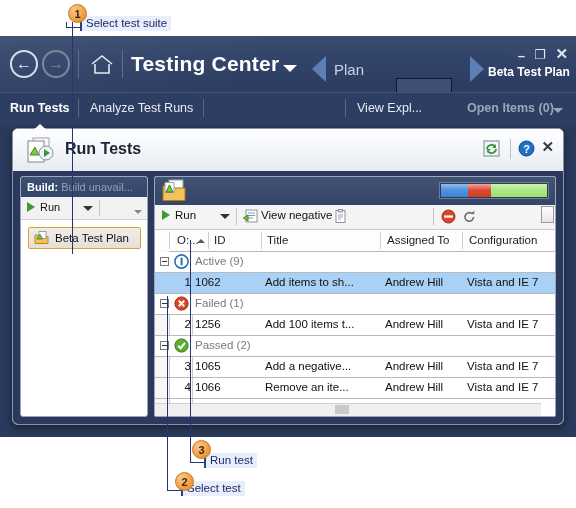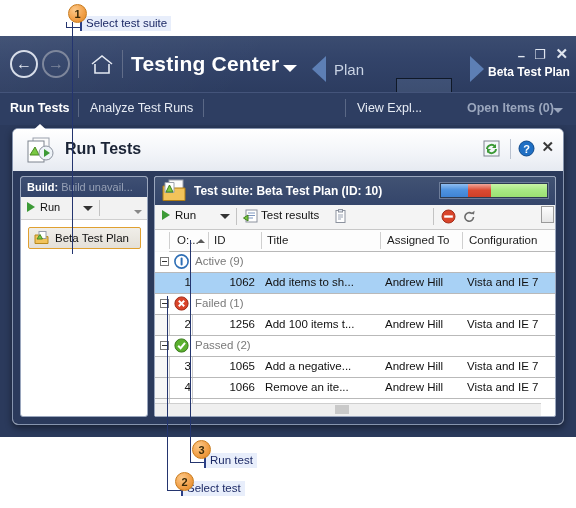--- a/index.html
+++ b/index.html
@@ -239,21 +239,21 @@
   .grow .exp{
     position:absolute;left:5px;top:5px;width:9px;height:9px;
     border:1px solid #7a7a7a;box-sizing:border-box;background:#fff;
   }
   .grow .exp:after{
     content:"";position:absolute;left:1px;top:3px;width:5px;height:1px;background:#333;
   }
   .grow .stat{position:absolute;left:19px;top:2px;width:15px;height:15px;}
   .grow .gname{position:absolute;left:40px;top:3px;color:#7a7a7a;}
   .grow .c-idx{position:absolute;left:14px;width:22px;top:3px;text-align:right;}
-  .grow .c-id{position:absolute;left:40px;width:60px;top:3px;text-align:right;}
+  .grow .c-id{position:absolute;left:40px;width:60px;top:3px;text-align:left;}
   .grow .c-title{position:absolute;left:110px;top:3px;}
   .grow .c-assign{position:absolute;left:230px;top:3px;}
   .grow .c-config{position:absolute;left:312px;top:3px;}
   .vline{position:absolute;top:0;bottom:0;width:1px;background:#c9c9c9;}
 
   .scroll-btn{
     position:absolute;right:1px;top:29px;width:13px;height:17px;
     background:linear-gradient(180deg,#fdfdfd 0%,#e6e6e6 100%);
     border:1px solid #9a9a9a;box-sizing:border-box;
   }
@@ -384,42 +384,41 @@
 
         <div class="rp-head">
           <div class="sic">
             <svg viewBox="0 0 26 24" width="26" height="24">
               <rect x="8" y="1" width="14" height="15" fill="#fbfbfb" stroke="#9aa0ab"></rect>
               <path d="M2 7 h7 l1.6 2 H24 V21.5 H2 Z" fill="#f2c35a" stroke="#b07d12"></path>
               <path d="M4 3.5 h9 v10 H4 Z" fill="#ffffff" stroke="#9aa0ab"></path>
               <path d="M5 13 L8.5 6 L12 13 Z" fill="#7ac943" stroke="#3f7c1c"></path>
             </svg>
           </div>
-          <div class="ttl">Test suite:  Beta Test Plan (ID: 10)</div>
           <div class="progbar">
             <i class="seg-blue" style="width:25%"></i>
             <i class="seg-red" style="width:22%"></i>
             <i class="seg-green" style="width:53%"></i>
           </div>
         </div>
 
         <div class="rp-toolbar">
           <div class="tb-item" style="left:7px;">
             <span class="tri"></span><span>Run</span>
           </div>
           <div class="tb-caret"></div>
           <div class="tb-sep" style="left:81px;"></div>
           <div class="tb-ic" style="left:88px;">
             <svg viewBox="0 0 15 15" width="15" height="15">
               <rect x="3" y="1" width="11" height="12" fill="#ffffff" stroke="#8c929e"></rect>
               <path d="M5 4 h7 M5 6.5 h7 M5 9 h5" stroke="#7f98c0" stroke-width="1"></path>
               <path d="M0.5 9 L5 6 L5 12 Z" fill="#7ac943" stroke="#3f7c1c"></path>
             </svg>
           </div>
-          <div class="tb-item" style="left:106px;">Test results</div>
+          <div class="tb-item" style="left:106px;">View negative</div>
           <div class="tb-ic" style="left:178px;">
             <svg viewBox="0 0 15 15" width="15" height="15">
               <rect x="3" y="1.5" width="9" height="12" fill="#ffffff" stroke="#8c929e"></rect>
               <rect x="5.5" y="0.5" width="4" height="2.5" fill="#dfe4ec" stroke="#8c929e"></rect>
               <path d="M5 6 h5 M5 8 h5 M5 10 h3" stroke="#9aa3b3"></path>
             </svg>
           </div>
           <div class="tb-item" style="left:208px;margin-top:44px;">Open test case</div>
           <div class="tb-sep" style="left:278px;"></div>
           <div class="tb-ic" style="left:286px;">

